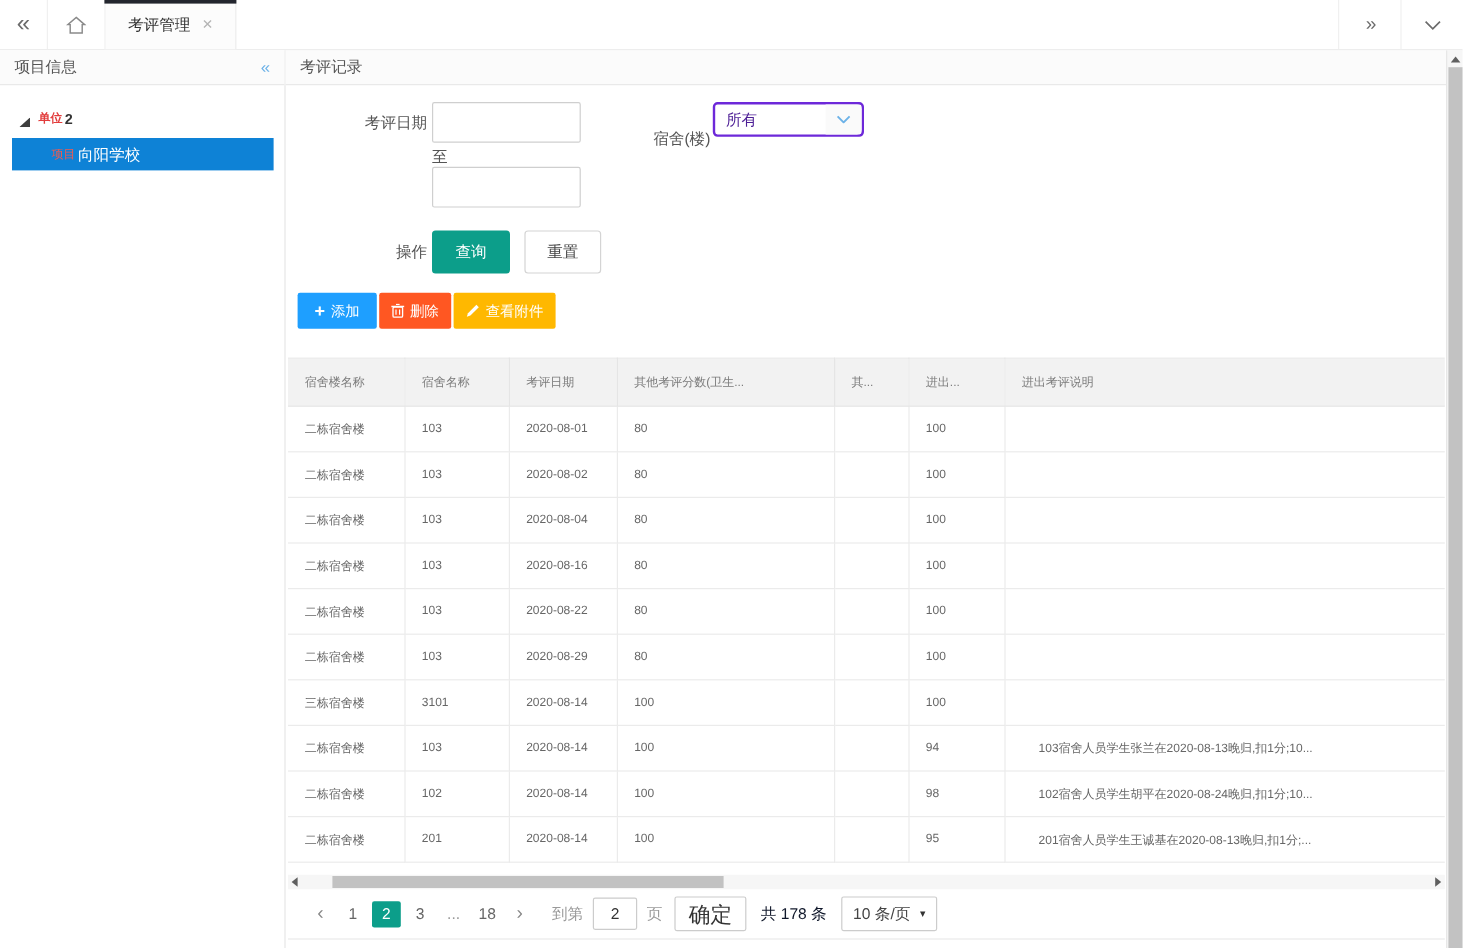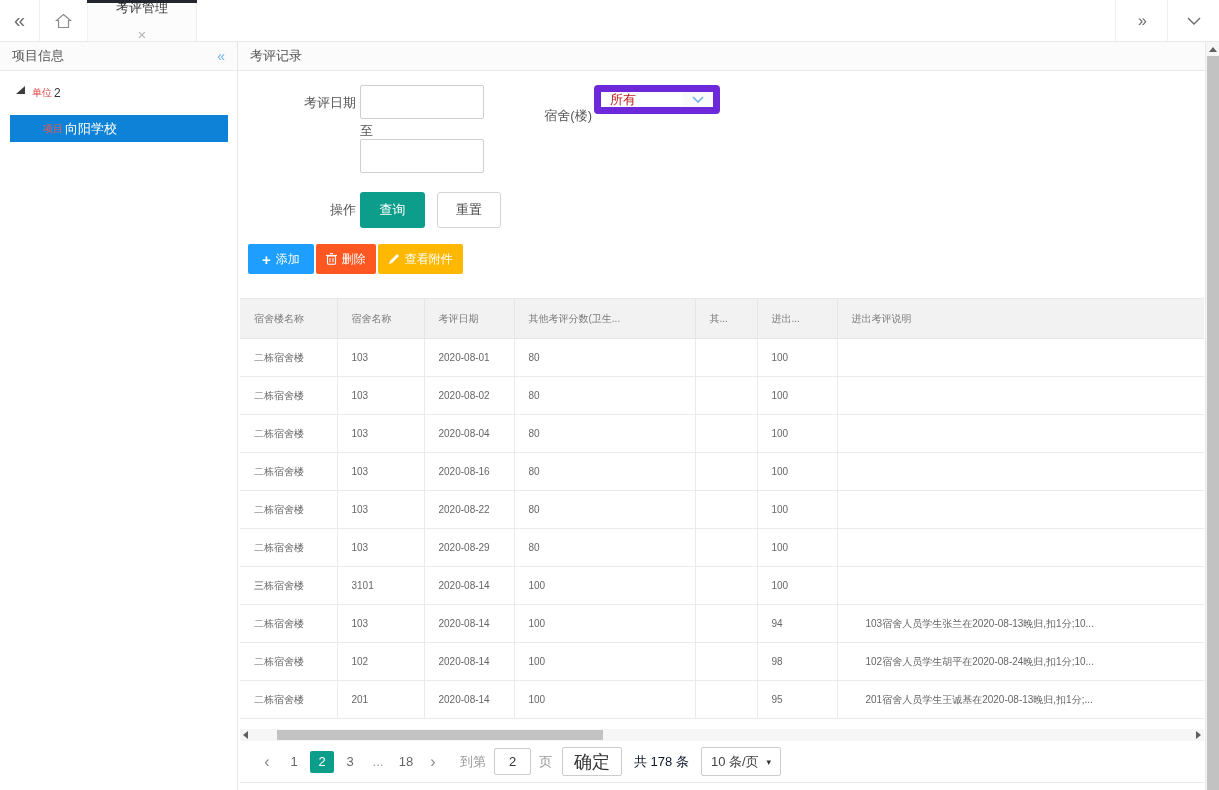--- a/index.html
+++ b/index.html
@@ -5,57 +5,57 @@
   * { margin:0; padding:0; box-sizing:border-box; }
   body { font-family:"Liberation Sans","DejaVu Sans",sans-serif; background:#fff; }
   .app { width:1219px; height:790px; background:#fff; overflow:hidden; position:relative; }
 
   
   .tabbar { height:42px; border-bottom:1px solid #e9e9e9; display:flex; align-items:stretch; background:#fff; }
   .tb-btn { display:flex; align-items:center; justify-content:center; color:#6b6b6b; cursor:pointer; }
   .tb-back { width:40px; border-right:1px solid #f0f0f0; font-size:20px; }
   .tb-home { width:47px; }
   .tab { width:110px; background:#fcfcfc; border-left:1px solid #f2f2f2; border-right:1px solid #ededed;
-         display:flex; align-items:center; justify-content:center; gap:10px; position:relative; cursor:pointer;flex-direction:column; }
+         display:flex; align-items:center; justify-content:center; gap:10px; position:relative; cursor:pointer; }
   .tab::before { content:""; position:absolute; top:0; left:-1px; right:-1px; height:3px; background:#23262e; }
   .tab-label { font-size:13px; color:#333; }
   .tab-close { color:#b5b5b5; font-size:15px; line-height:1; }
   .tb-right { margin-left:auto; display:flex; }
   .tb-more { width:52px; border-left:1px solid #f0f0f0; font-size:16px; letter-spacing:-2px; }
   .tb-down { width:52px; border-left:1px solid #f0f0f0; }
 
   
   .content { display:flex; height:748px; }
 
   
   .sidebar { width:238px; border-right:1px solid #e6e6e6; background:#fff; }
   .panel-header { height:29px; border-bottom:1px solid #e9e9e9; background:#fbfbfb;
                   display:flex; align-items:center; padding:0 12px; font-size:13px; color:#555; }
   .panel-header .ph-collapse { margin-left:auto; color:#6cb2e8; font-size:14px; cursor:pointer; }
   .tree { padding-top:15px; }
-  .tree-node-root { display:flex; align-items:flex-start; padding-left:16px; height:20px; font-size:12px; color:#333; cursor:pointer; }
+  .tree-node-root { display:flex; align-items:flex-end; padding-left:16px; height:20px; font-size:12px; color:#333; cursor:pointer;font-weight:bold; }
   .tri { width:9px; height:8px; background:#3d3d3d; clip-path:polygon(100% 0,100% 100%,0 100%); margin-right:7px; }
   .tag { color:#e23c3c; font-size:10px; margin-right:2px; }
   .tree-node-selected { margin:9px 9px 0 10px; height:27px; background:#0e82d6; color:#fff;
                         display:flex; align-items:center; padding-left:33px; font-size:13px; cursor:pointer; }
   .tree-node-selected .tag { color:#f25a4e; }
 
   
   .main { flex:1; position:relative; }
   .main-body { position:relative; height:719px; }
 
   .f-label { position:absolute; font-size:13px; color:#555; }
   .lbl-date { left:28px; top:14px; width:90px; line-height:35px; text-align:right; }
   .inp { position:absolute; border:1px solid #cfcfcf; border-radius:2px; background:#fff; font-size:13px; padding:0 8px; color:#333; }
   .inp-from { left:122px; top:14px; width:124px; height:34px; }
   .lbl-to { left:122px; top:52px; height:15px; line-height:15px; }
   .inp-to { left:122px; top:68px; width:124px; height:34px; }
   .lbl-dorm { left:280px; top:30px; width:74px; line-height:30px; text-align:right; }
-  .select { position:absolute; left:356px; top:14px; width:126px; height:29px; border:7px solid #6d28d9; border-radius:4px;
-            background:#fff; display:flex; align-items:center; padding-left:9px; font-size:13px; color:#b91c1c; cursor:pointer; }
+  .select { position:absolute; left:356px; top:14px; width:126px; height:29px; border:2px solid #6d28d9; border-radius:4px;
+            background:#fff; display:flex; align-items:center; padding-left:9px; font-size:13px; color:#4c1d95; cursor:pointer; }
   .select .chev { margin-left:auto; width:30px; display:flex; align-items:center; justify-content:center; align-self:stretch; background:#fafafa; border-radius:0 4px 4px 0; }
   .lbl-action { left:28px; top:121px; width:90px; line-height:36px; text-align:right; }
   .btn { position:absolute; display:flex; align-items:center; justify-content:center; font-size:13px; border:none; cursor:pointer; border-radius:3px; }
   .btn-search { left:122px; top:121px; width:65px; height:36px; background:#0c9e8a; color:#fff; }
   .btn-reset  { left:199px; top:121px; width:64px; height:36px; background:#fff; border:1px solid #d4d4d4; color:#444; }
 
   .toolbar { position:absolute; left:10px; top:173px; display:flex; gap:2px; }
   .tbtn { height:30px; display:flex; align-items:center; gap:5px; color:#fff; font-size:12px; border:none; border-radius:2px; padding:0 12px; cursor:pointer; }
   .tbtn-add { background:#1e9fff; padding:0 14px; }
   .tbtn-del { background:#ff5722; padding:0 10px; }

